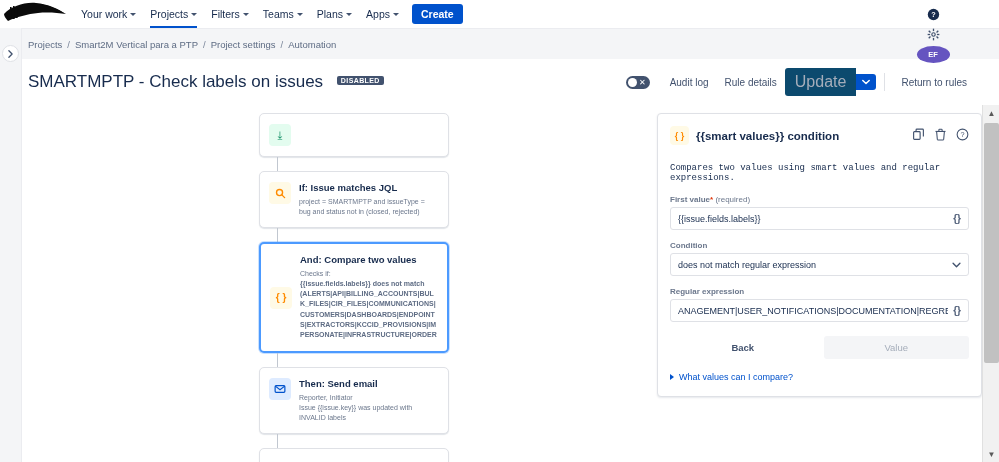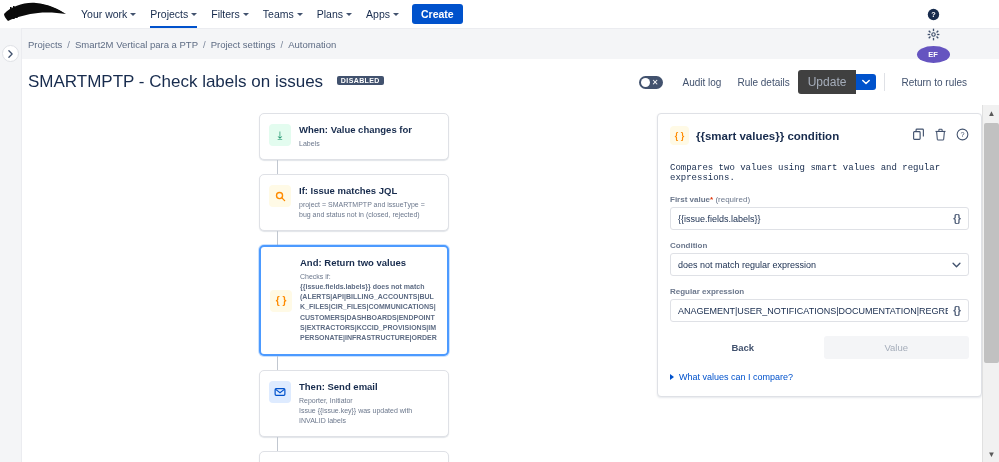--- a/index.html
+++ b/index.html
@@ -165,22 +165,22 @@
   .toggle .xmark {
     position: absolute; right: 4px; top: 1px;
     font-size: 8px; color: #fff; line-height: 11px;
   }
   .txt-btn {
     font-size: 10px; color: #42526e;
     padding: 5px 8px; cursor: pointer;
     border-radius: 3px; white-space: nowrap;
   }
   .update-btn {
-    font-size: 12px; color: #a5adba;
-    background: #404040;
+    font-size: 16px; color: #a5adba;
+    background: #0c4a6e;
     padding: 5px 10px;
     border-radius: 3px 0 0 3px;
     cursor: default; white-space: nowrap;
   }
   .update-caret {
     background: #0052cc; color: #fff;
     padding: 5px 6px; border-radius: 0 3px 3px 0;
     cursor: pointer; display: flex; align-items: center;
   }
   .vsep { width: 1px; height: 18px; background: #dfe1e6; margin: 0 8px; }
@@ -477,24 +477,20 @@
 </div>
 
 <div class="canvas">
 
   <div class="chain">
 
     <div class="card">
       <div class="card-ico ico-green">
         <span>⤓</span>
       </div>
-      <div class="card-body">
-        <div class="card-title">When: Value changes for</div>
-        <div class="card-sub">Labels</div>
-      </div>
     </div>
 
     <div class="chain-connector"></div>
 
     <div class="card">
       <div class="card-ico ico-yellow">
         <svg width="11" height="11" viewBox="0 0 16 16">
           <circle cx="6.6" cy="6.6" r="4.4" fill="none" stroke="#ff8b00" stroke-width="2"></circle>
           <line x1="10" y1="10" x2="14" y2="14" stroke="#ff8b00" stroke-width="2" stroke-linecap="round"></line>
         </svg>
@@ -505,21 +501,21 @@
       </div>
     </div>
 
     <div class="chain-connector"></div>
 
     <div class="card selected">
       <div class="card-ico ico-smart">
         <span>{ }</span>
       </div>
       <div class="card-body">
-        <div class="card-title">And: Return two values</div>
+        <div class="card-title">And: Compare two values</div>
         <div class="card-sub">Checks if:</div>
         <div class="card-sub mono clip">{{issue.fields.labels}} does not match (ALERTS|API|BILLING_ACCOUNTS|BULK_FILES|CIR_FILES|COMMUNICATIONS|CUSTOMERS|DASHBOARDS|ENDPOINTS|EXTRACTORS|KCCID_PROVISIONS|IMPERSONATE|INFRASTRUCTURE|ORDERS|REPORTS|REQUESTS|RESOURCES|SERVICE_ACCOUNTS|TOOLS|NEW_ACCOUNTS</div>
       </div>
     </div>
 
     <div class="chain-connector"></div>
 
     <div class="card">
       <div class="card-ico ico-blue">
         <svg width="12" height="12" viewBox="0 0 16 16">

